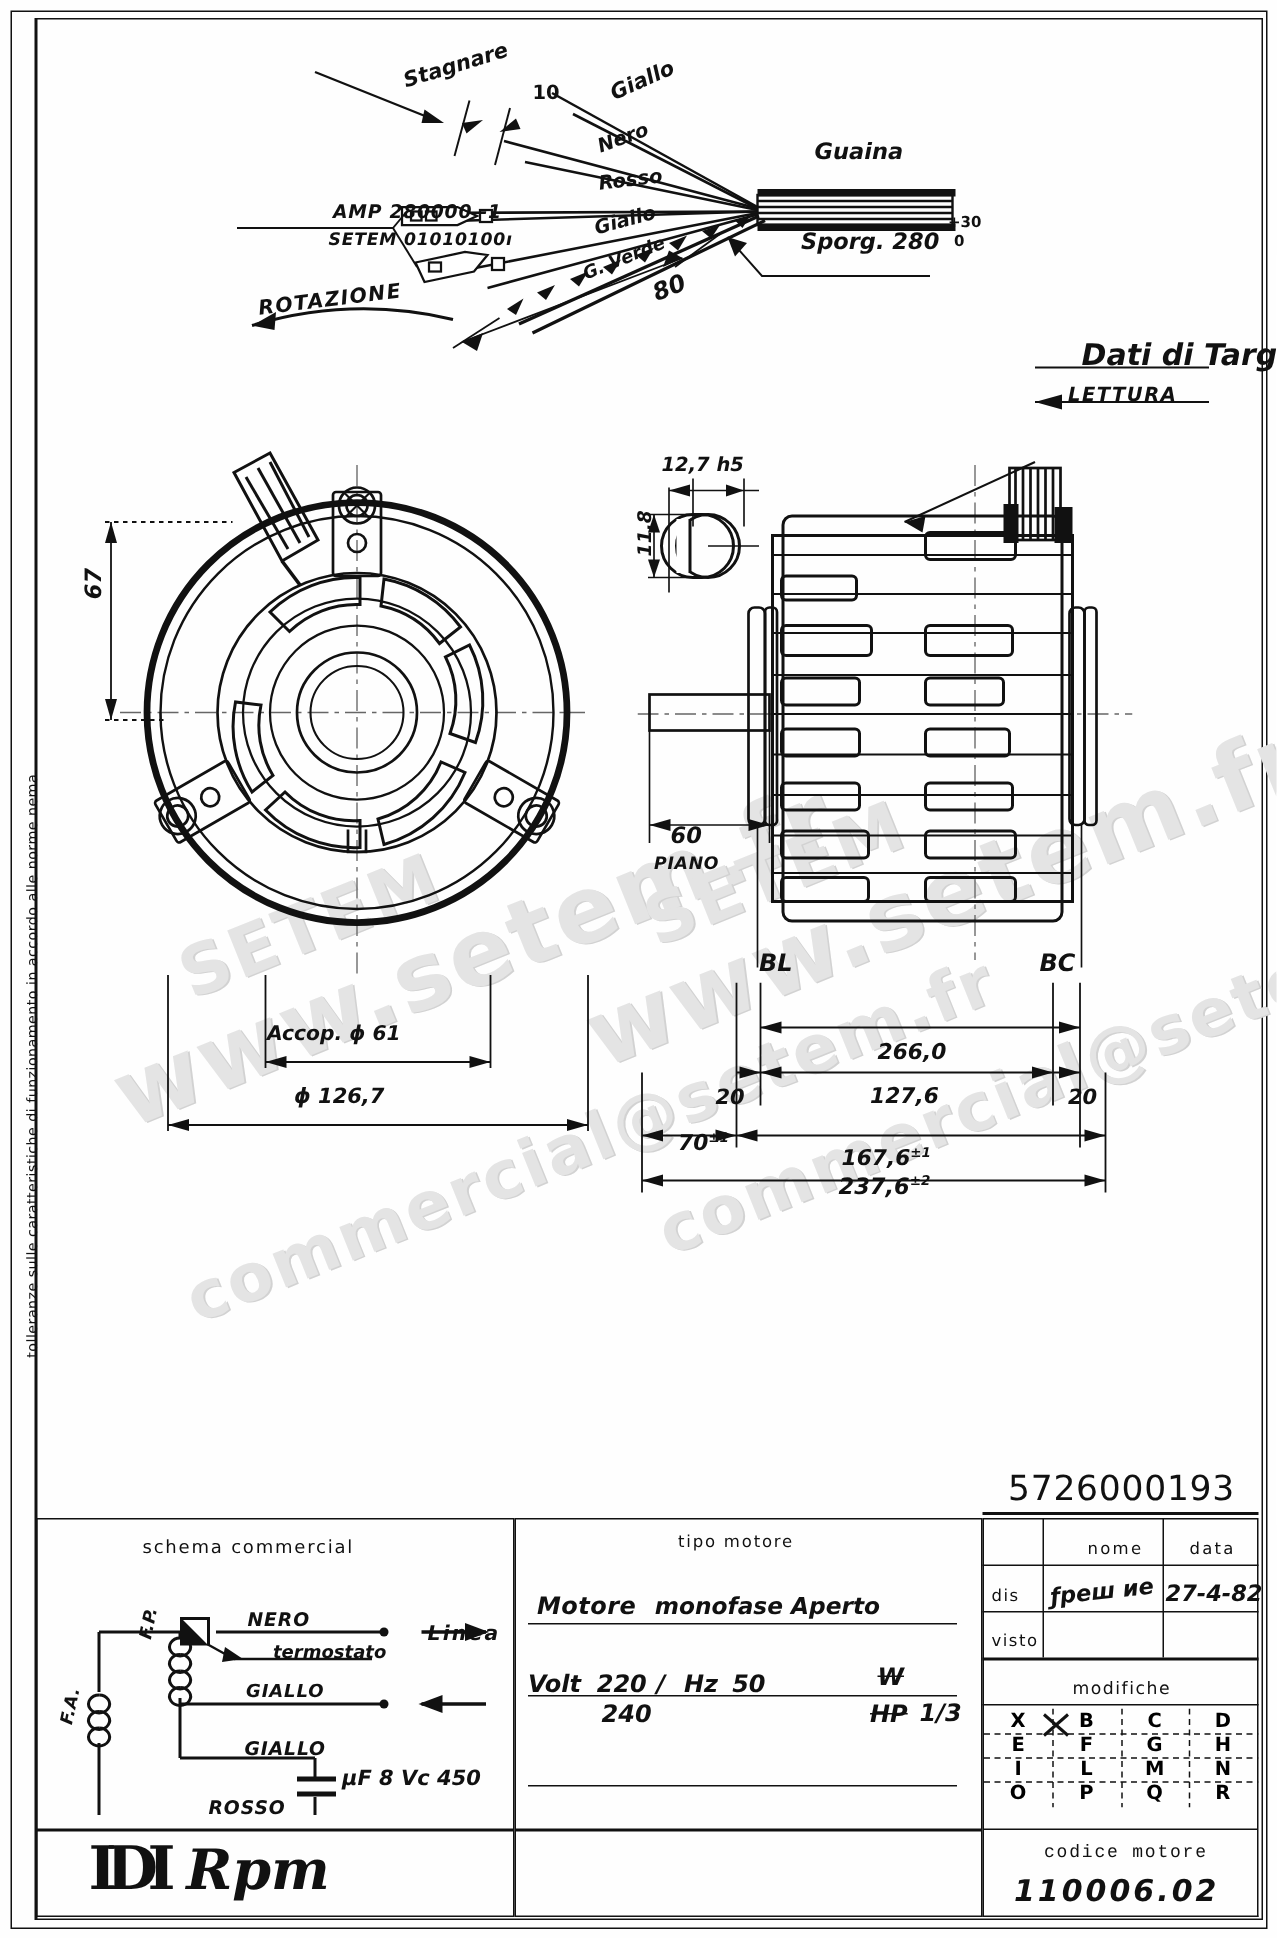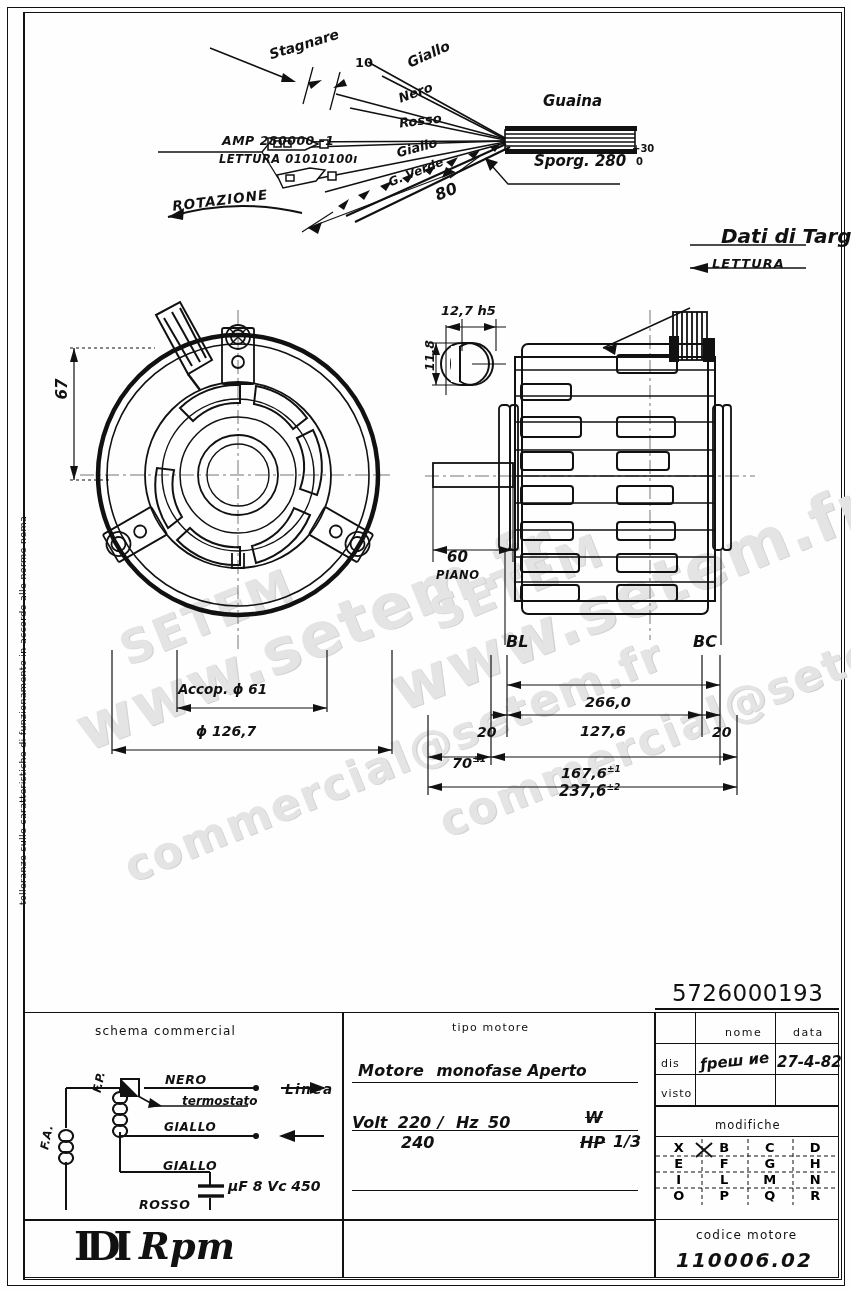--- a/index.html
+++ b/index.html
@@ -133,21 +133,21 @@
 
   <div class="t hand" style="left:268px;top:36px;font-size:14px;transform:rotate(-17deg);">Stagnare</div>
   <div class="t blk" style="left:355px;top:55px;font-size:13px;font-weight:bold;">10</div>
   <div class="t hand" style="left:406px;top:46px;font-size:14px;transform:rotate(-24deg);">Giallo</div>
   <div class="t hand" style="left:398px;top:85px;font-size:13px;transform:rotate(-20deg);">Nero</div>
   <div class="t hand" style="left:399px;top:113px;font-size:13px;transform:rotate(-7deg);">Rosso</div>
   <div class="t hand" style="left:396px;top:140px;font-size:13px;transform:rotate(-15deg);">Giallo</div>
   <div class="t hand" style="left:387px;top:165px;font-size:12px;transform:rotate(-22deg);">G. Verde</div>
   <div class="t hand" style="left:543px;top:92px;font-size:15px;">Guaina</div>
   <div class="t hand" style="left:222px;top:133px;font-size:12.5px;letter-spacing:.5px;">AMP 280000 -1</div>
-  <div class="t hand" style="left:219px;top:152px;font-size:11.5px;letter-spacing:.5px;">LETTURA 01010100ı</div>
+  <div class="t hand" style="left:219px;top:152px;font-size:11.5px;letter-spacing:.5px;">SETEM 01010100ı</div>
   <div class="t hand" style="left:435px;top:182px;font-size:16px;transform:rotate(-22deg);">80</div>
   <div class="t hand" style="left:534px;top:152px;font-size:15px;">Sporg. 280</div>
   <div class="t blk" style="left:632px;top:143px;font-size:10px;font-weight:bold;">+30</div>
   <div class="t blk" style="left:636px;top:156px;font-size:10px;font-weight:bold;">0</div>
 
   <svg class="t" style="left:150px;top:195px;" width="160" height="30">
     <path class="ln" d="M18 22 Q 85 2 152 18" stroke-width="2"></path>
     <polygon points="18,22 34,13 33,25" fill="#111"></polygon>
   </svg>
   <div class="t hand" style="left:172px;top:192px;font-size:13.5px;font-weight:bold;letter-spacing:1px;transform:rotate(-7deg);">ROTAZIONE</div>
@@ -553,21 +553,21 @@
       <line x1="92" y1="0" x2="92" y2="66"></line>
       <line x1="137" y1="0" x2="137" y2="66"></line>
       <line x1="0" y1="17" x2="183" y2="17"></line>
       <line x1="0" y1="33" x2="183" y2="33"></line>
       <line x1="0" y1="49" x2="183" y2="49"></line>
     </g>
     <line x1="40" y1="4" x2="56" y2="18" stroke="#111" stroke-width="2"></line>
     <line x1="56" y1="4" x2="40" y2="18" stroke="#111" stroke-width="2"></line>
   </svg>
 
-  <div class="t blk" style="left:696px;top:1228px;font-size:12px;letter-spacing:1.2px;">codice  motore</div>
+  <div class="t blk" style="left:696px;top:1228px;font-size:12px;letter-spacing:1.2px;font-family:Liberation Mono, monospace;">codice  motore</div>
   <div class="t hand" style="left:676px;top:1248px;font-size:20px;letter-spacing:2px;">110006.02</div>
 
-  <div class="t" style="left:74px;top:1226px;display:flex;align-items:center;gap:14px;">
+  <div class="t" style="left:59px;top:1226px;display:flex;align-items:center;gap:14px;">
     <span style="font-family:'DejaVu Serif',serif;font-weight:bold;font-size:40px;letter-spacing:-7px;color:#111;line-height:1;">IDI</span>
     <span style="font-family:'DejaVu Serif',serif;font-style:italic;font-weight:bold;font-size:37px;color:#111;line-height:1;">Rpm</span>
   </div>
 
 </div>
 
 </body></html>

